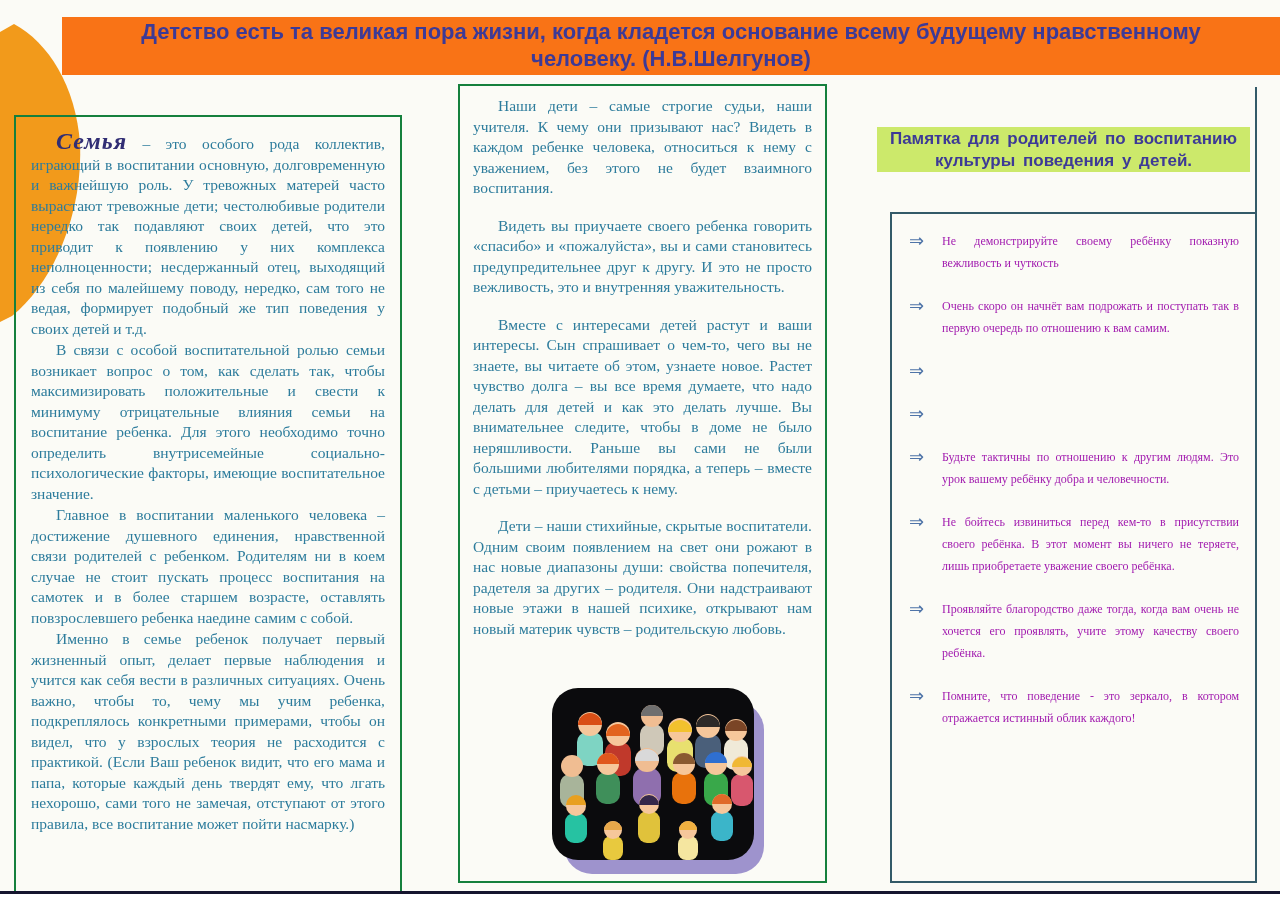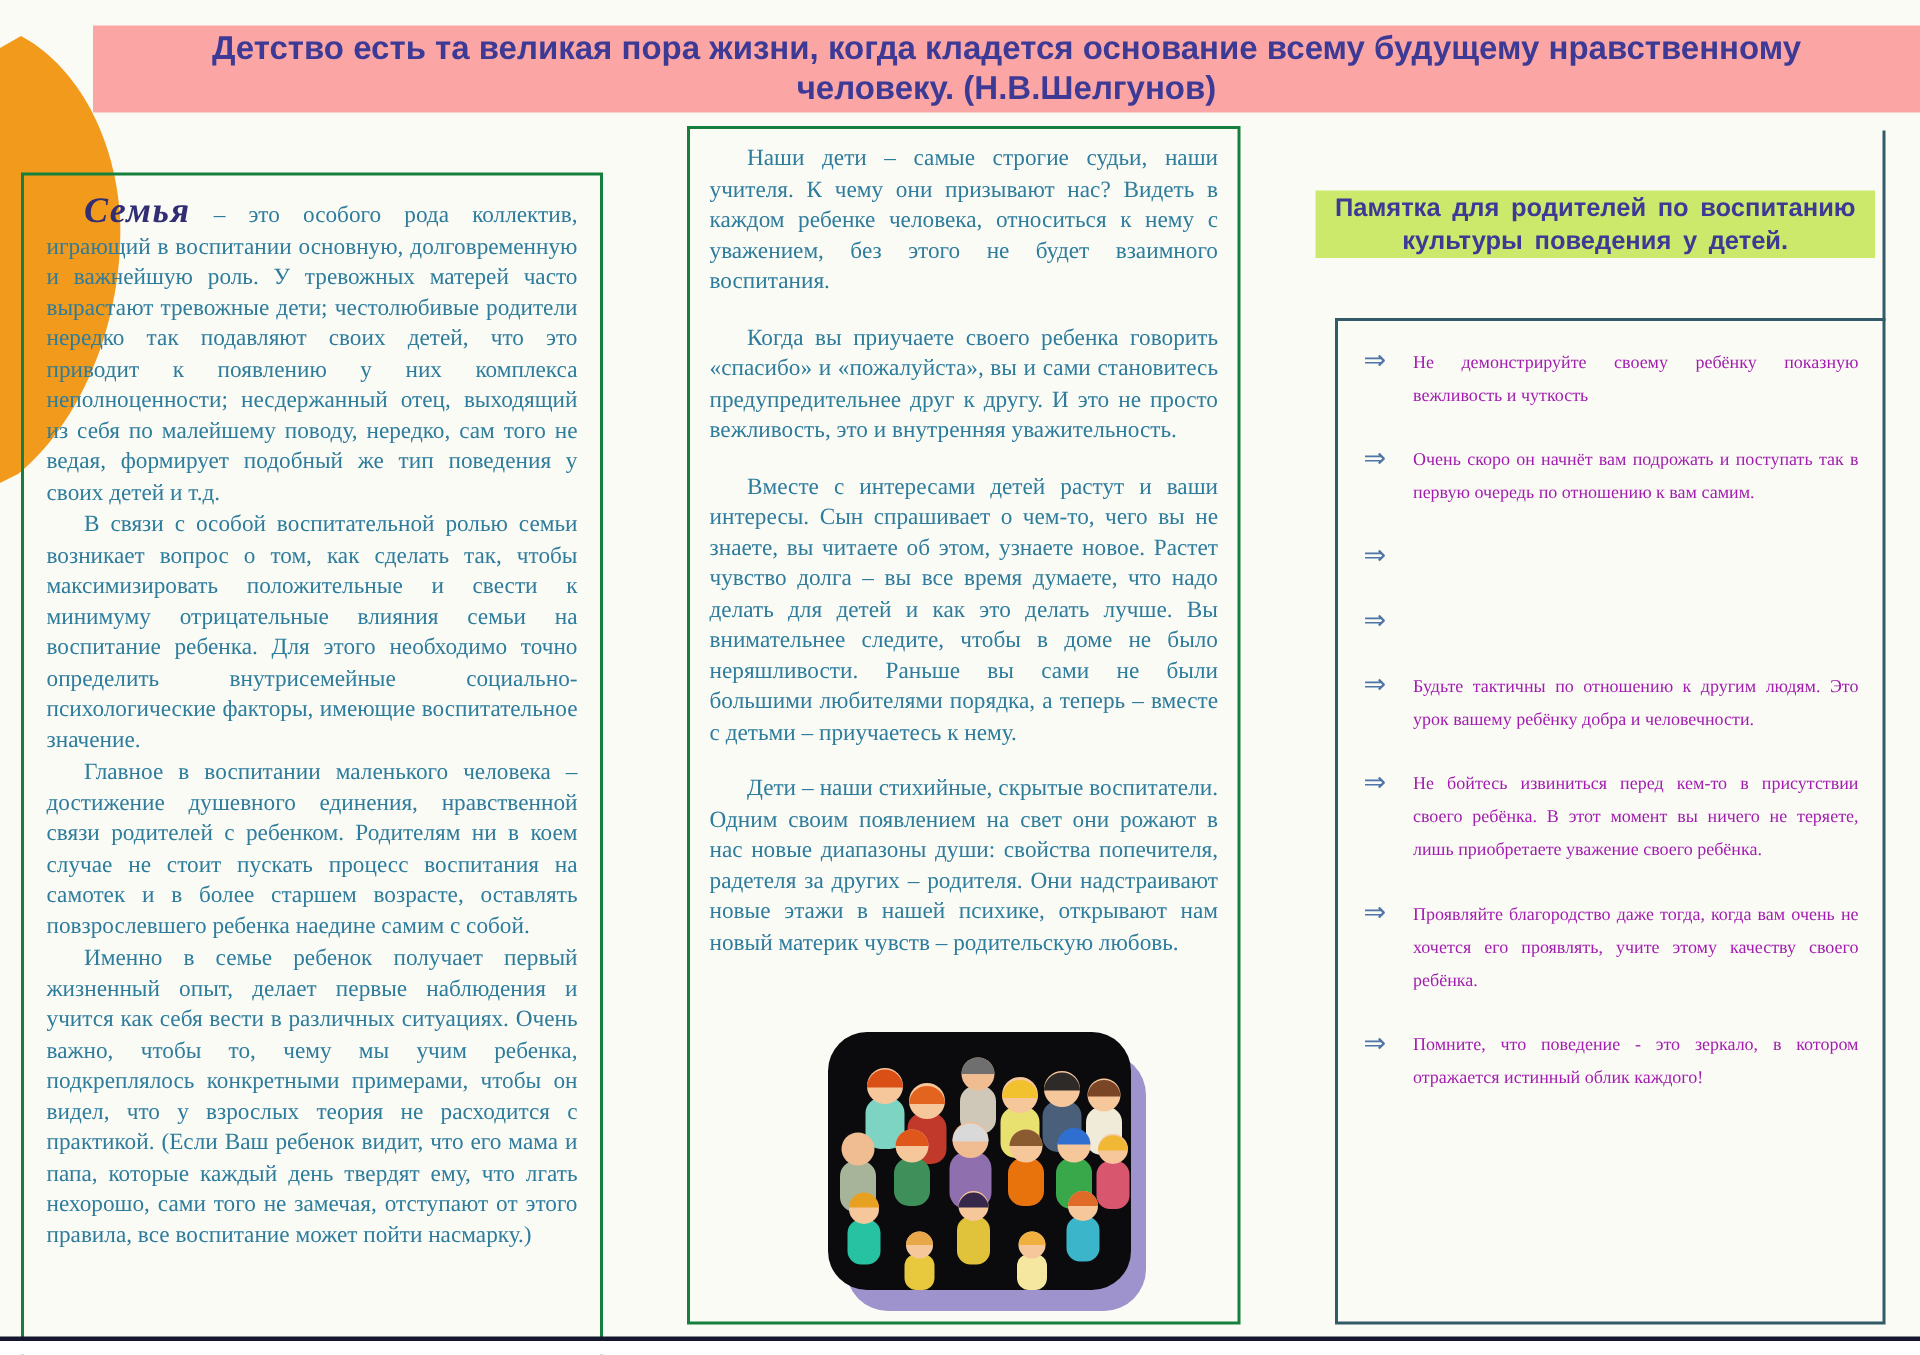--- a/index.html
+++ b/index.html
@@ -5,21 +5,21 @@
   * { margin:0; padding:0; box-sizing:border-box; }
   html,body { background:#ffffff; }
   .page {
     position:relative; width:1280px; height:903px;
     background:#fbfbf6; overflow:hidden;
     font-family:"Liberation Serif", serif;
   }
   
   .band {
     position:absolute; left:62px; top:17px; width:1218px; height:58px;
-    background:#fca5a5; display:flex; align-items:center; justify-content:center;
+    background:#f97316; display:flex; align-items:center; justify-content:center;
   }
   .band-text {
     font-family:"Liberation Sans", sans-serif;
     font-weight:bold; font-size:22px; line-height:1.22;
     color:#3d3a96; text-align:center; padding:0 70px;
   }
   
   .blob { position:absolute; left:0; top:22px; width:90px; height:300px; }
   
   .colbox { position:absolute; border:2px solid #15803d; background:transparent; }
@@ -87,21 +87,21 @@
   <div class="colbox left-box">
     <p class="par"><span class="lead-word">Семья</span>
       <span>– это особого рода коллектив, играющий в воспитании основную, долговременную и важнейшую роль. У тревожных матерей часто вырастают тревожные дети; честолюбивые родители нередко так подавляют своих детей, что это приводит к появлению у них комплекса неполноценности; несдержанный отец, выходящий из себя по малейшему поводу, нередко, сам того не ведая, формирует подобный же тип поведения у своих детей и т.д.</span></p>
     <p class="par">В связи с особой воспитательной ролью семьи возникает вопрос о том, как сделать так, чтобы максимизировать положительные и свести к минимуму отрицательные влияния семьи на воспитание ребенка. Для этого необходимо точно определить внутрисемейные социально-психологические факторы, имеющие воспитательное значение.</p>
     <p class="par">Главное в воспитании маленького человека – достижение душевного единения, нравственной связи родителей с ребенком. Родителям ни в коем случае не стоит пускать процесс воспитания на самотек и в более старшем возрасте, оставлять повзрослевшего ребенка наедине самим с собой.</p>
     <p class="par">Именно в семье ребенок получает первый жизненный опыт, делает первые наблюдения и учится как себя вести в различных ситуациях. Очень важно, чтобы то, чему мы учим ребенка, подкреплялось конкретными примерами, чтобы он видел, что у взрослых теория не расходится с практикой. (Если Ваш ребенок видит, что его мама и папа, которые каждый день твердят ему, что лгать нехорошо, сами того не замечая, отступают от этого правила, все воспитание может пойти насмарку.)</p>
   </div>
 
   <div class="colbox mid-box">
     <p class="par">Наши дети – самые строгие судьи, наши учителя. К чему они призывают нас? Видеть в каждом ребенке человека, относиться к нему с уважением, без этого не будет взаимного воспитания.</p>
-    <p class="par">Когда вы приучаете своего ребенка говорить «спасибо» и «пожалуйста», вы и сами становитесь предупредительнее друг к другу. И это не просто вежливость, это и внутренняя уважительность.</p>
+    <p class="par">Видеть вы приучаете своего ребенка говорить «спасибо» и «пожалуйста», вы и сами становитесь предупредительнее друг к другу. И это не просто вежливость, это и внутренняя уважительность.</p>
     <p class="par">Вместе с интересами детей растут и ваши интересы. Сын спрашивает о чем-то, чего вы не знаете, вы читаете об этом, узнаете новое. Растет чувство долга – вы все время думаете, что надо делать для детей и как это делать лучше. Вы внимательнее следите, чтобы в доме не было неряшливости. Раньше вы сами не были большими любителями порядка, а теперь – вместе с детьми – приучаетесь к нему.</p>
     <p class="par">Дети – наши стихийные, скрытые воспитатели. Одним своим появлением на свет они рожают в нас новые диапазоны души: свойства попечителя, радетеля за других – родителя. Они надстраивают новые этажи в нашей психике, открывают нам новый материк чувств – родительскую любовь.</p>
   </div>
 
   <div class="family">
     <div class="back"></div>
     <div class="front">
       <svg viewBox="0 0 202 172" width="202" height="172" aria-hidden="true">
 
         <g transform="translate(38,36)">

